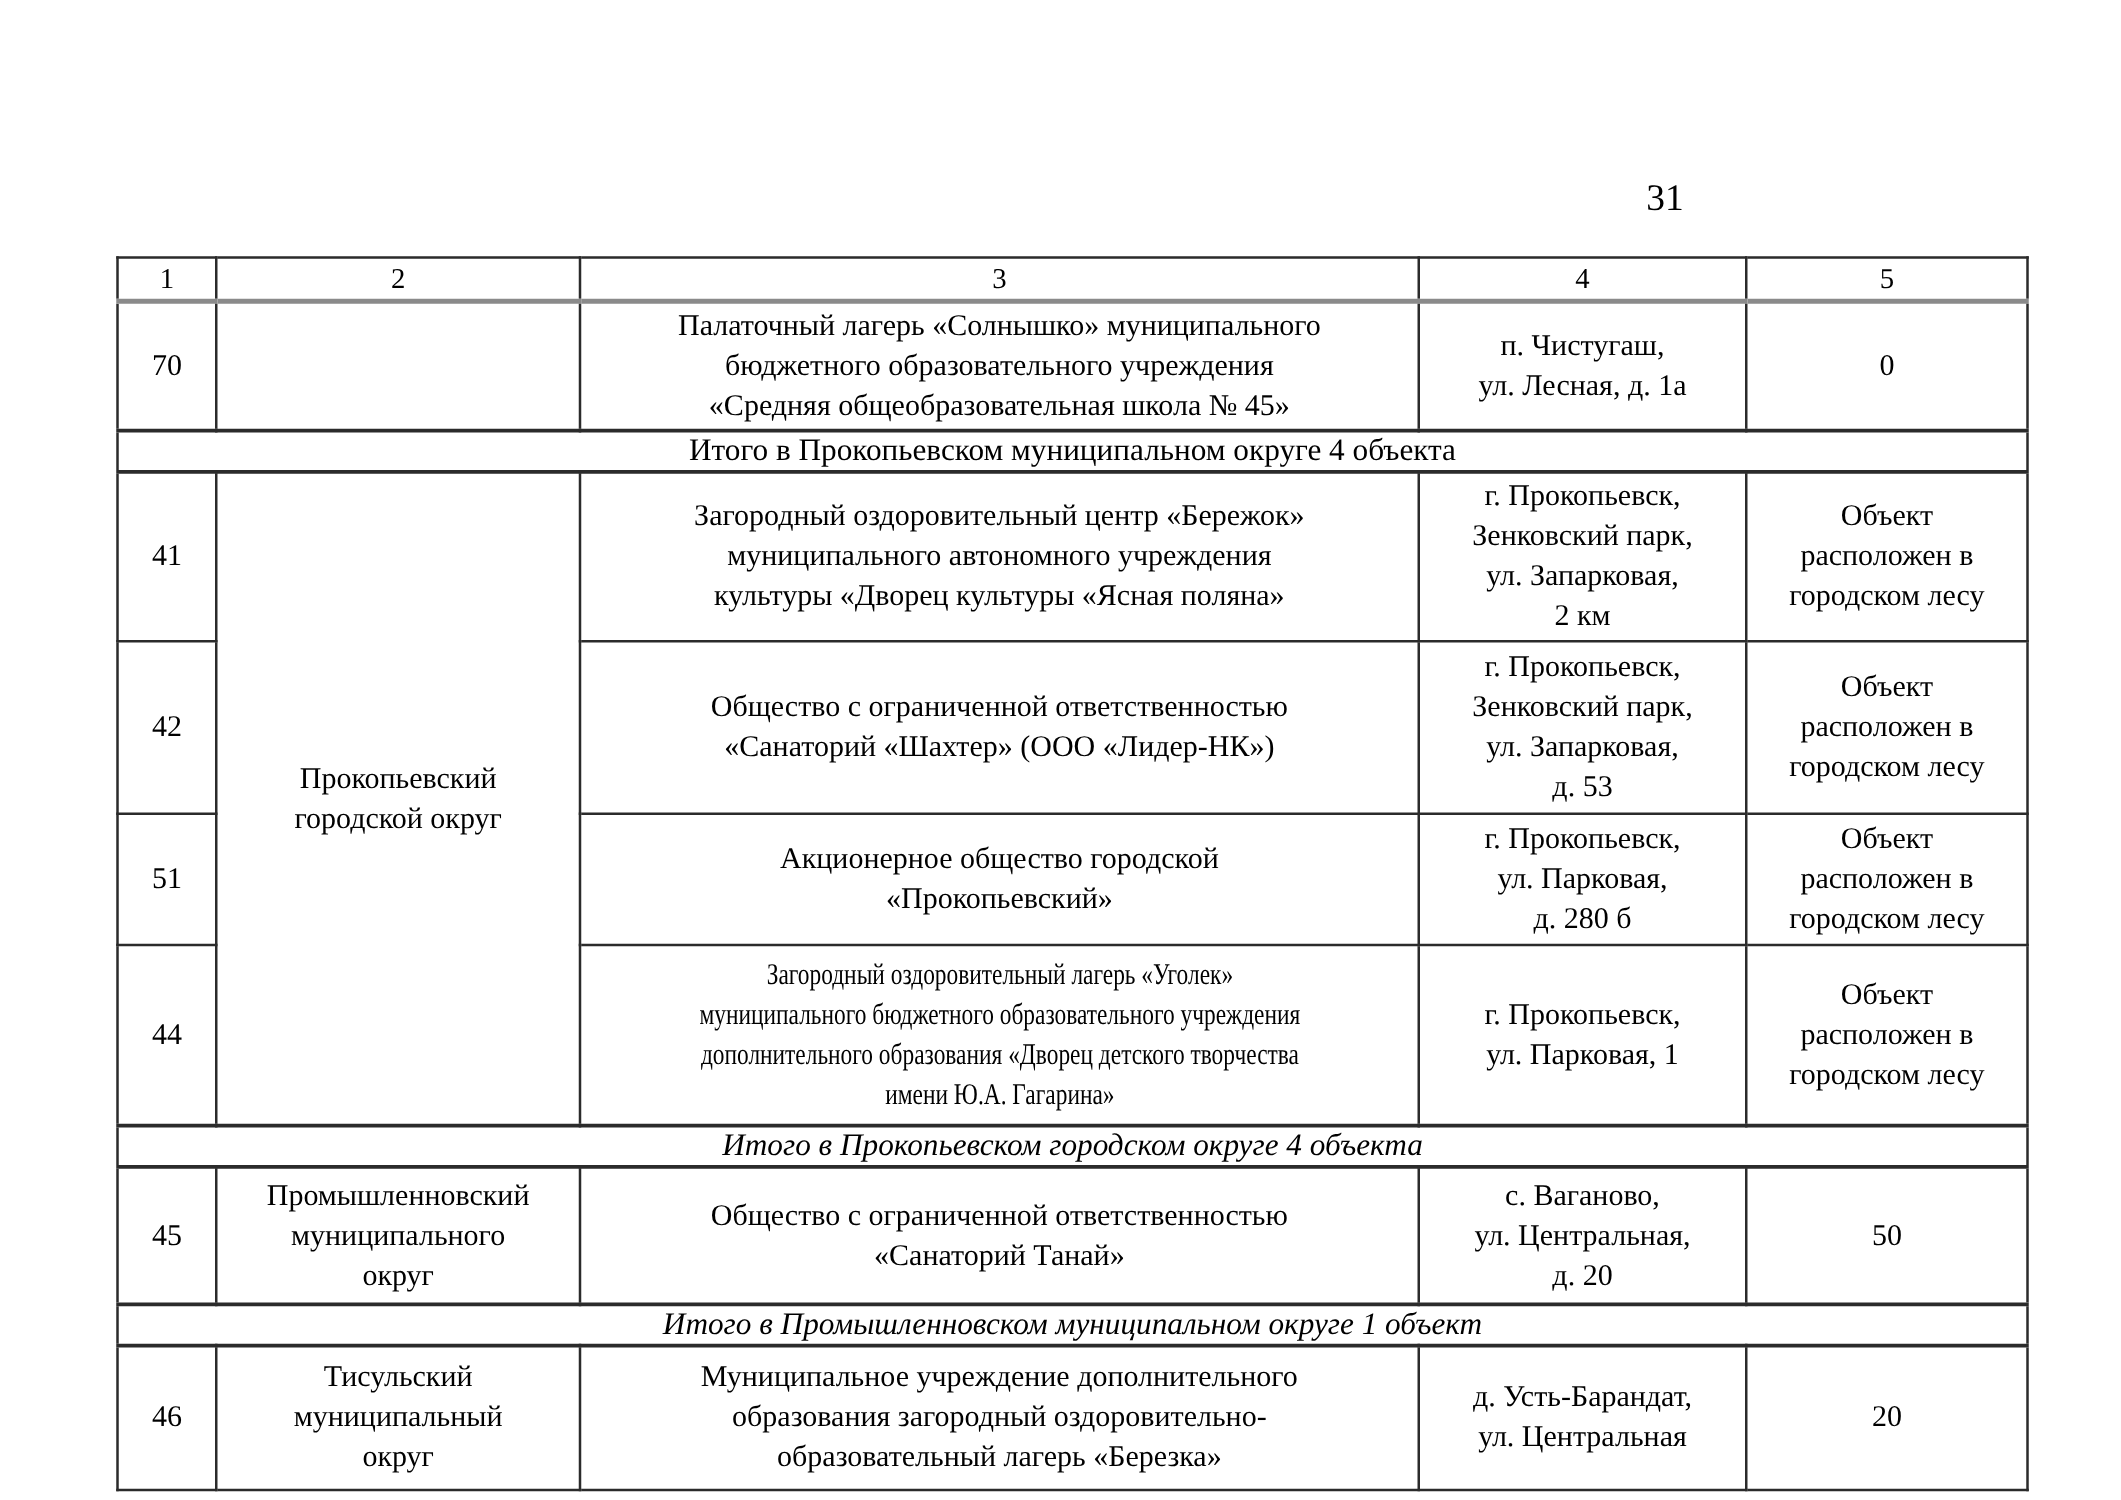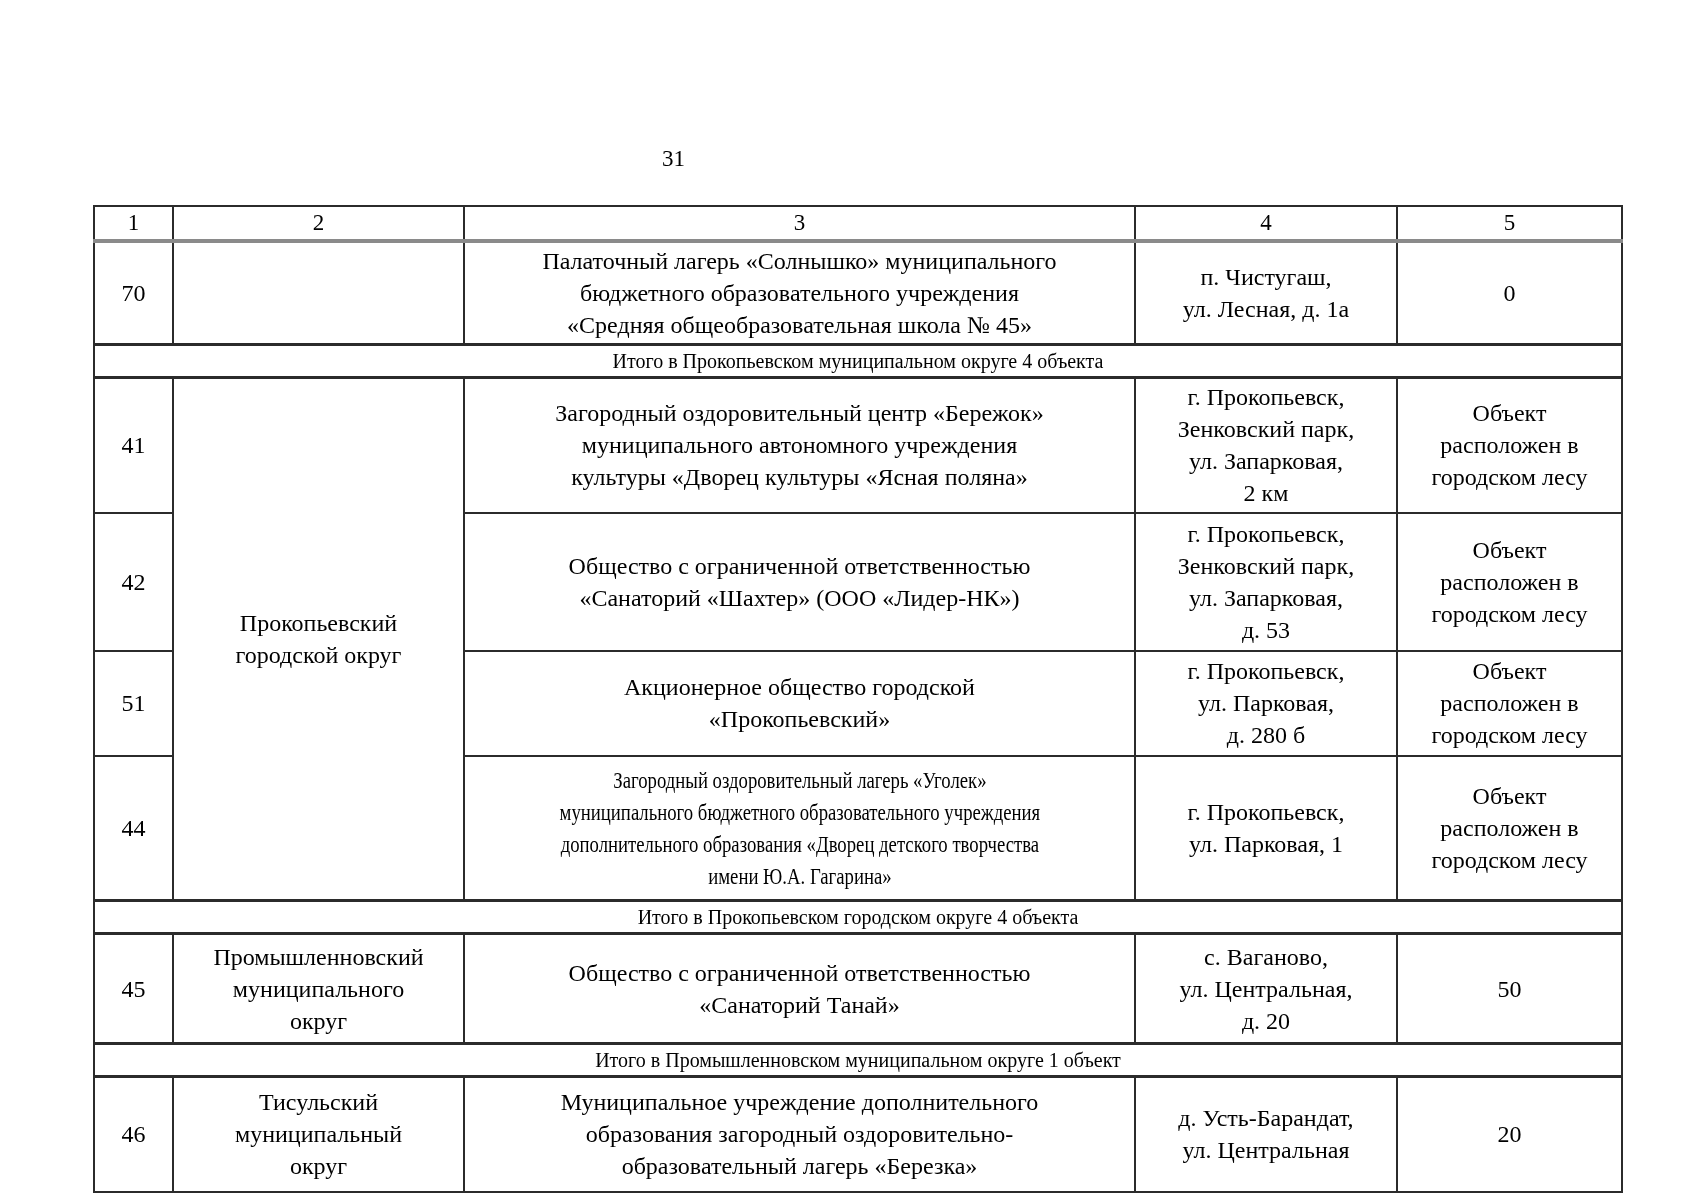--- a/index.html
+++ b/index.html
@@ -16,22 +16,22 @@
     position: relative;
     width: 1697px;
     height: 1200px;
     background: #ffffff;
   }
   .pagenum {
     position: absolute;
     top: 146px;
     left: 0;
     width: 1347px;
-    text-align: center;
-    font-size: 23px;
+    text-align: right;
+    font-size: 30px;
     line-height: 26px;
   }
   table.reg {
     position: absolute;
     top: 205px;
     left: 93px;
     width: 1528px;
     border-collapse: collapse;
     table-layout: fixed;
   }
@@ -43,21 +43,21 @@
     font-size: 24px;
     line-height: 32px;
   }
   tr.hrow td {
     font-size: 23px;
     line-height: 26px;
     border-bottom: 4px solid #8a8a8a;
     padding: 2px 4px;
   }
   tr.subtotal td {
-    font-size: 20px;
+    font-size: 25px;
     line-height: 28px;
     padding: 1px 4px;
     border-top-width: 3px;
     border-bottom-width: 3px;
   }
   .ct { white-space: pre-line; }
   .condensed {
     display: block;
     width: 128%;
     margin-left: -14%;
@@ -65,21 +65,21 @@
     transform-origin: 50% 50%;
     white-space: pre-line;
   }
   .h35  { height: 35px; }
   .h103 { height: 103px; }
   .h33  { height: 33px; }
   .h135 { height: 135px; }
   .h138 { height: 138px; }
   .h105 { height: 105px; }
   .h145 { height: 145px; }
-  .h31  { height: 31px; }
+  .h31  { height: 31px; font-style: italic; }
   .h110 { height: 110px; }
   .h115 { height: 115px; }
 </style>
 </head>
 <body>
 
 <div class="page">
 
   <div class="pagenum">31</div>
 

